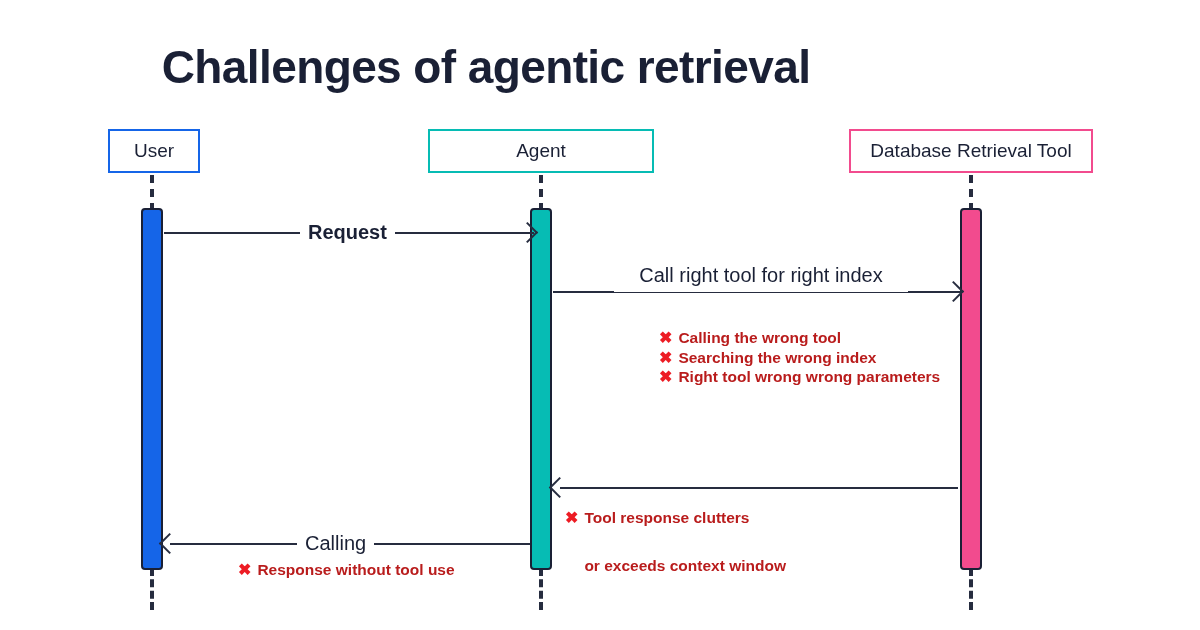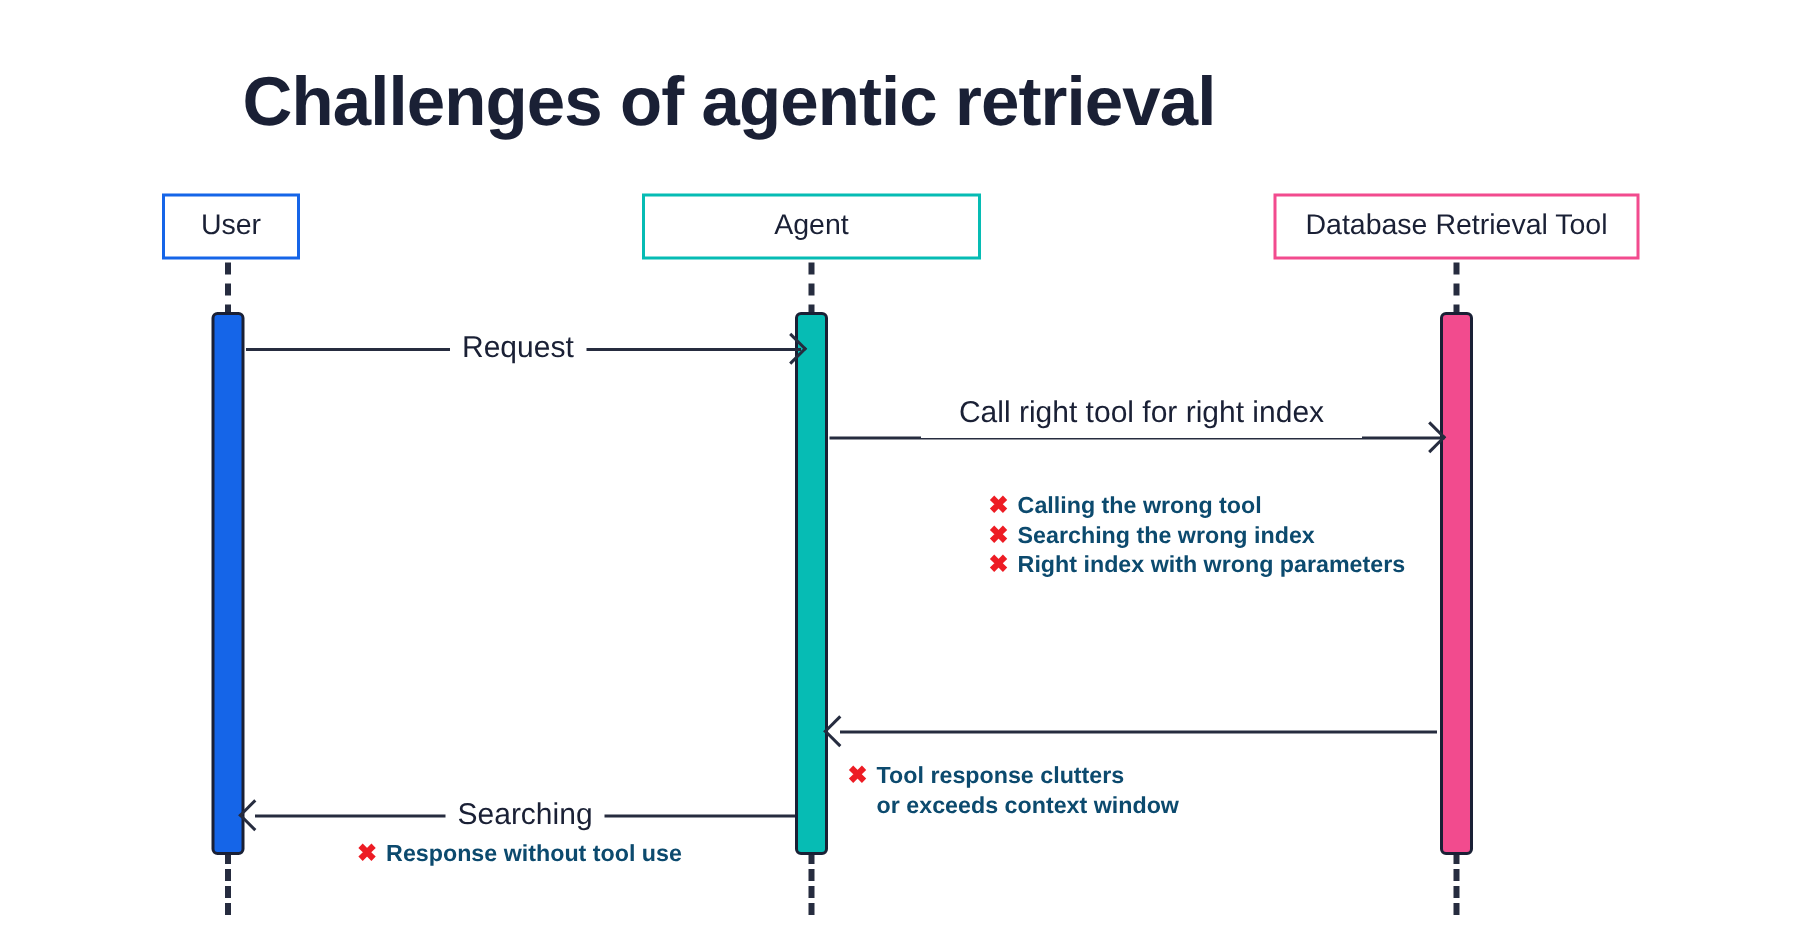--- a/index.html
+++ b/index.html
@@ -116,22 +116,22 @@
     white-space: nowrap;
   }
   .err-row { display: flex; align-items: flex-start; }
   .err-x {
     color: #ED1C24;
     font-size: 16px;
     font-weight: bold;
     margin-right: 6px;
     line-height: 19.5px;
   }
-  .err-text { color: #0c4a6e; }
-  .err-lines { display: flex; flex-direction: column; }
+  .err-text { color: #b91c1c; }
+  .err-lines { display: flex; flex-direction: column; gap: 28px; }
 </style>
 </head>
 <body>
 
 <div id="canvas">
 
   <div class="title">Challenges of agentic retrieval</div>
 
   <div class="participant user">
     <span>User</span>
@@ -150,59 +150,59 @@
   <div class="lifeline bottom ll-user"></div>
   <div class="lifeline bottom ll-agent"></div>
   <div class="lifeline bottom ll-dbtool"></div>
 
   <div class="activation act-user"></div>
   <div class="activation act-agent"></div>
   <div class="activation act-dbtool"></div>
 
   <div class="msg-line" style="left:164px; top:232px; width:370px;"></div>
   <div class="arrowhead right" style="left:520px; top:225px;"></div>
-  <div class="msg-label" style="left:300px; top:221px;">Request</div>
+  <div class="msg-label" style="left:300px; top:221px;font-weight:bold;">Request</div>
 
   <div class="msg-line" style="left:553px; top:291px; width:410px;"></div>
   <div class="arrowhead right" style="left:946px; top:284px;"></div>
   <div class="msg-label two-line" style="left:614px; top:258px; width:278px;">
     <div>Call right tool for right index</div>
   </div>
 
   <div class="errors" style="left:659px; top:328px;">
     <div class="err-row">
       <span class="err-x">✖</span>
       <span class="err-text">Calling the wrong tool</span>
     </div>
     <div class="err-row">
       <span class="err-x">✖</span>
       <span class="err-text">Searching the wrong index</span>
     </div>
     <div class="err-row">
       <span class="err-x">✖</span>
-      <span class="err-text">Right index with wrong parameters</span>
+      <span class="err-text">Right tool wrong wrong parameters</span>
     </div>
   </div>
 
   <div class="msg-line" style="left:560px; top:487px; width:398px;"></div>
   <div class="arrowhead left" style="left:552px; top:480px;"></div>
 
   <div class="errors" style="left:565px; top:508px;">
     <div class="err-row">
       <span class="err-x">✖</span>
       <span class="err-lines">
         <span class="err-text">Tool response clutters</span>
         <span class="err-text">or exceeds context window</span>
       </span>
     </div>
   </div>
 
   <div class="msg-line" style="left:170px; top:543px; width:360px;"></div>
   <div class="arrowhead left" style="left:162px; top:536px;"></div>
-  <div class="msg-label" style="left:297px; top:532px;">Searching</div>
+  <div class="msg-label" style="left:297px; top:532px;">Calling</div>
 
   <div class="errors" style="left:238px; top:560px;">
     <div class="err-row">
       <span class="err-x">✖</span>
       <span class="err-text">Response without tool use</span>
     </div>
   </div>
 
 </div>
 

